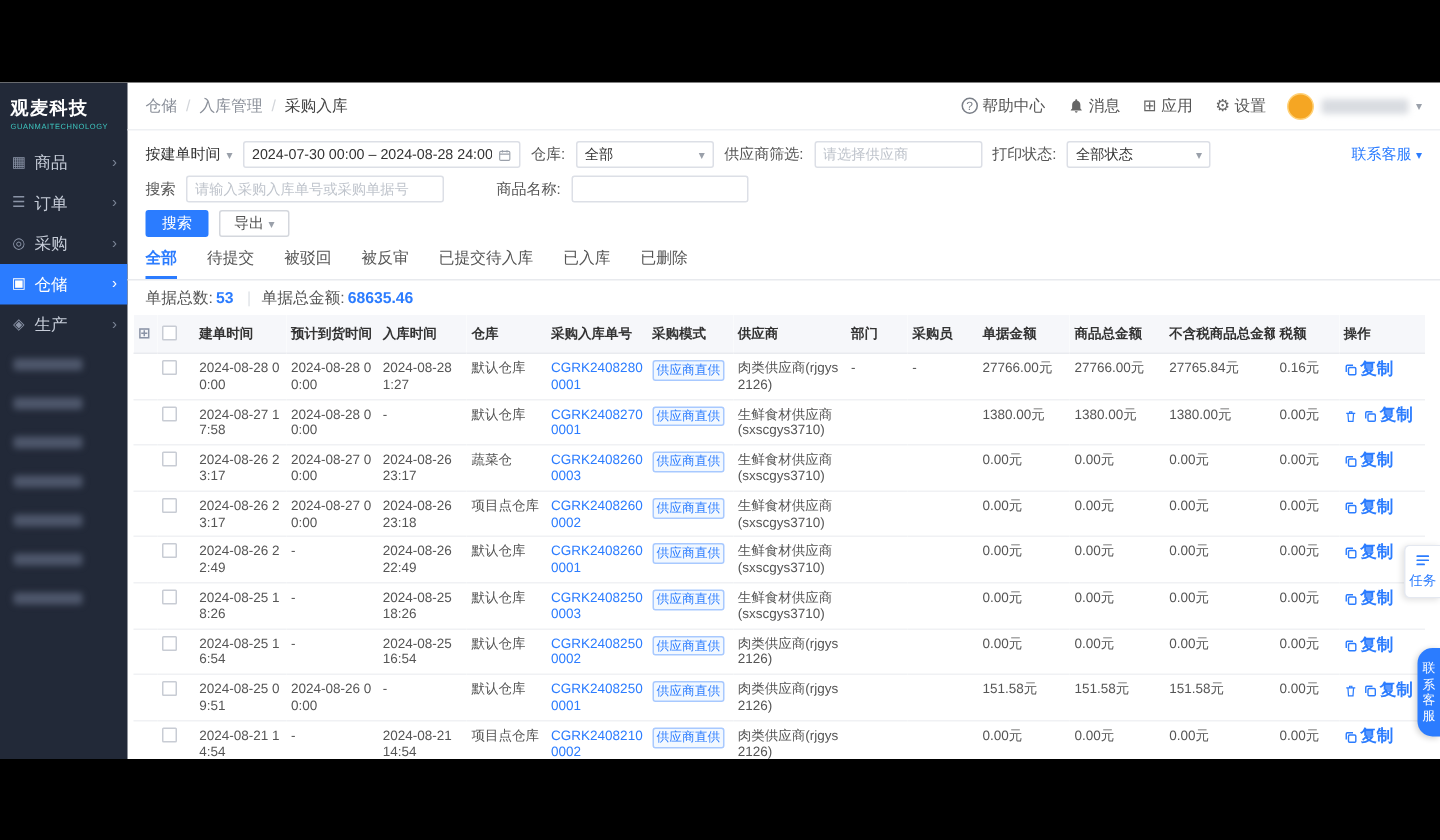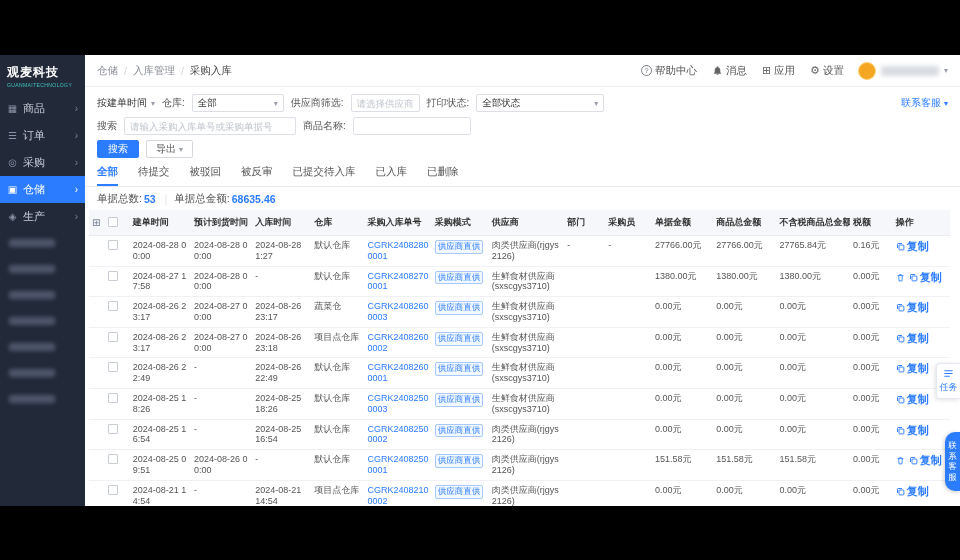--- a/index.html
+++ b/index.html
@@ -185,41 +185,48 @@
           <span class="caret">▾</span>
         </div>
       </header>
 
       <div class="filter-panel">
         <div class="frow">
           <span class="plain-select">
             <span>按建单时间</span>
             <span class="caret">▾</span>
           </span>
+          <span class="ctrl" style="width:185px;">
+            <span style="flex:1;overflow:hidden;white-space:nowrap;">2024-07-30 00:00  –  2024-08-28 24:00</span>
+            <svg width="9" height="9" viewBox="0 0 24 24">
+                <rect x="3" y="5" width="18" height="16" rx="2" fill="none" stroke="#9aa0aa" stroke-width="2"></rect>
+                <path d="M3 10h18M8 3v4M16 3v4" stroke="#9aa0aa" stroke-width="2" fill="none"></path>
+              </svg>
+          </span>
           <span>仓库:</span>
           <span class="ctrl" style="width:92px;">
             <span>全部</span>
             <span class="caret">▾</span>
           </span>
           <span>供应商筛选:</span>
-          <input class="ctrl" style="width: 69px;" placeholder="请选择供应商">
+          <input class="ctrl" style="width: 112px;" placeholder="请选择供应商">
           <span>打印状态:</span>
-          <span class="ctrl" style="width:128px;">
+          <span class="ctrl" style="width:96px;">
             <span>全部状态</span>
             <span class="caret">▾</span>
           </span>
           <span class="adv-link">
             <span>联系客服</span>
             <span class="caret" style="color:#2b7cff;">▾</span>
           </span>
         </div>
         <div class="frow">
           <span>搜索</span>
           <input class="ctrl" style="width: 172px;" placeholder="请输入采购入库单号或采购单据号">
-          <span style="">商品名称:</span>
+          <span style="margin-left:28px;">商品名称:</span>
           <input class="ctrl" style="width: 118px;">
         </div>
         <div class="frow">
           <span class="btn-primary">搜索</span>
           <span class="btn-plain">
             <span>导出</span>
             <span class="caret">▾</span>
           </span>
         </div>
       </div>

